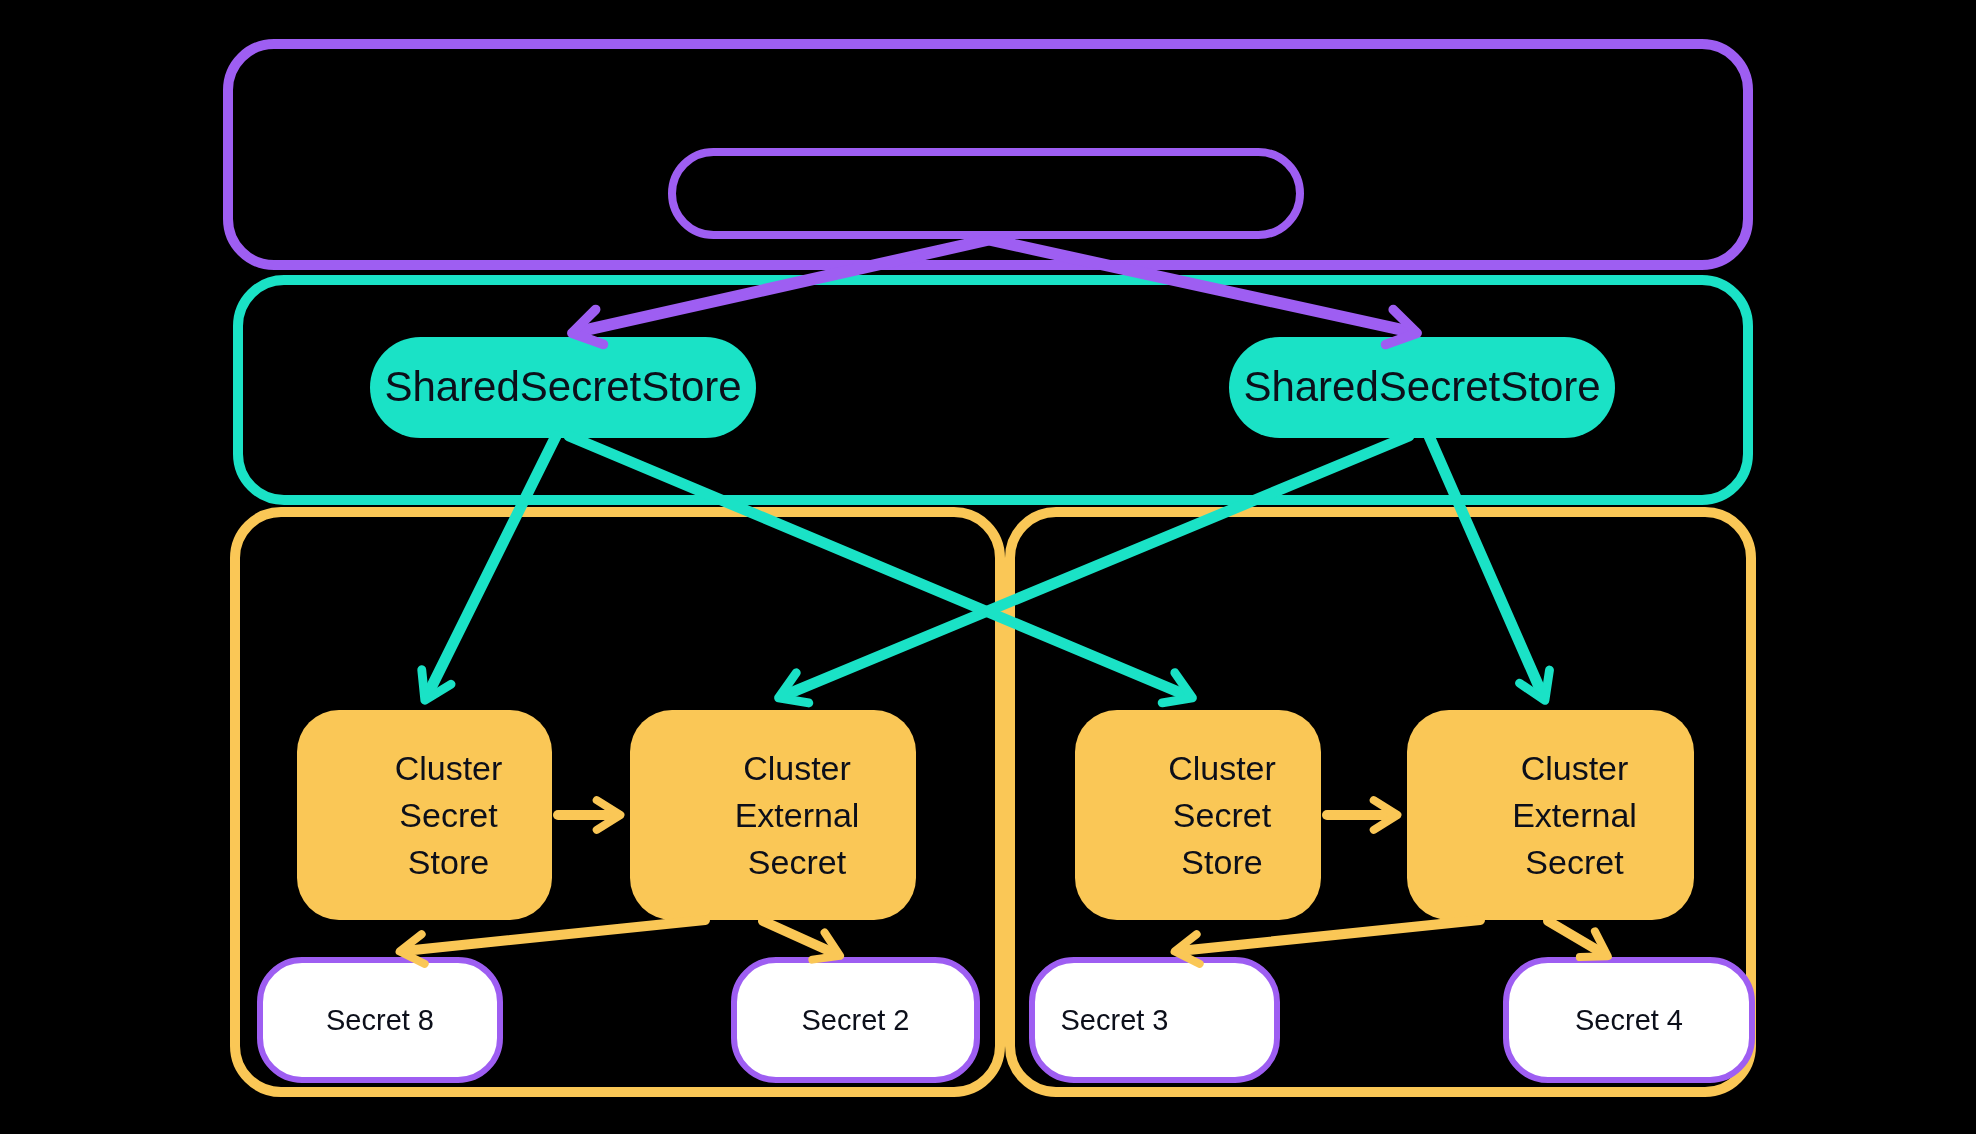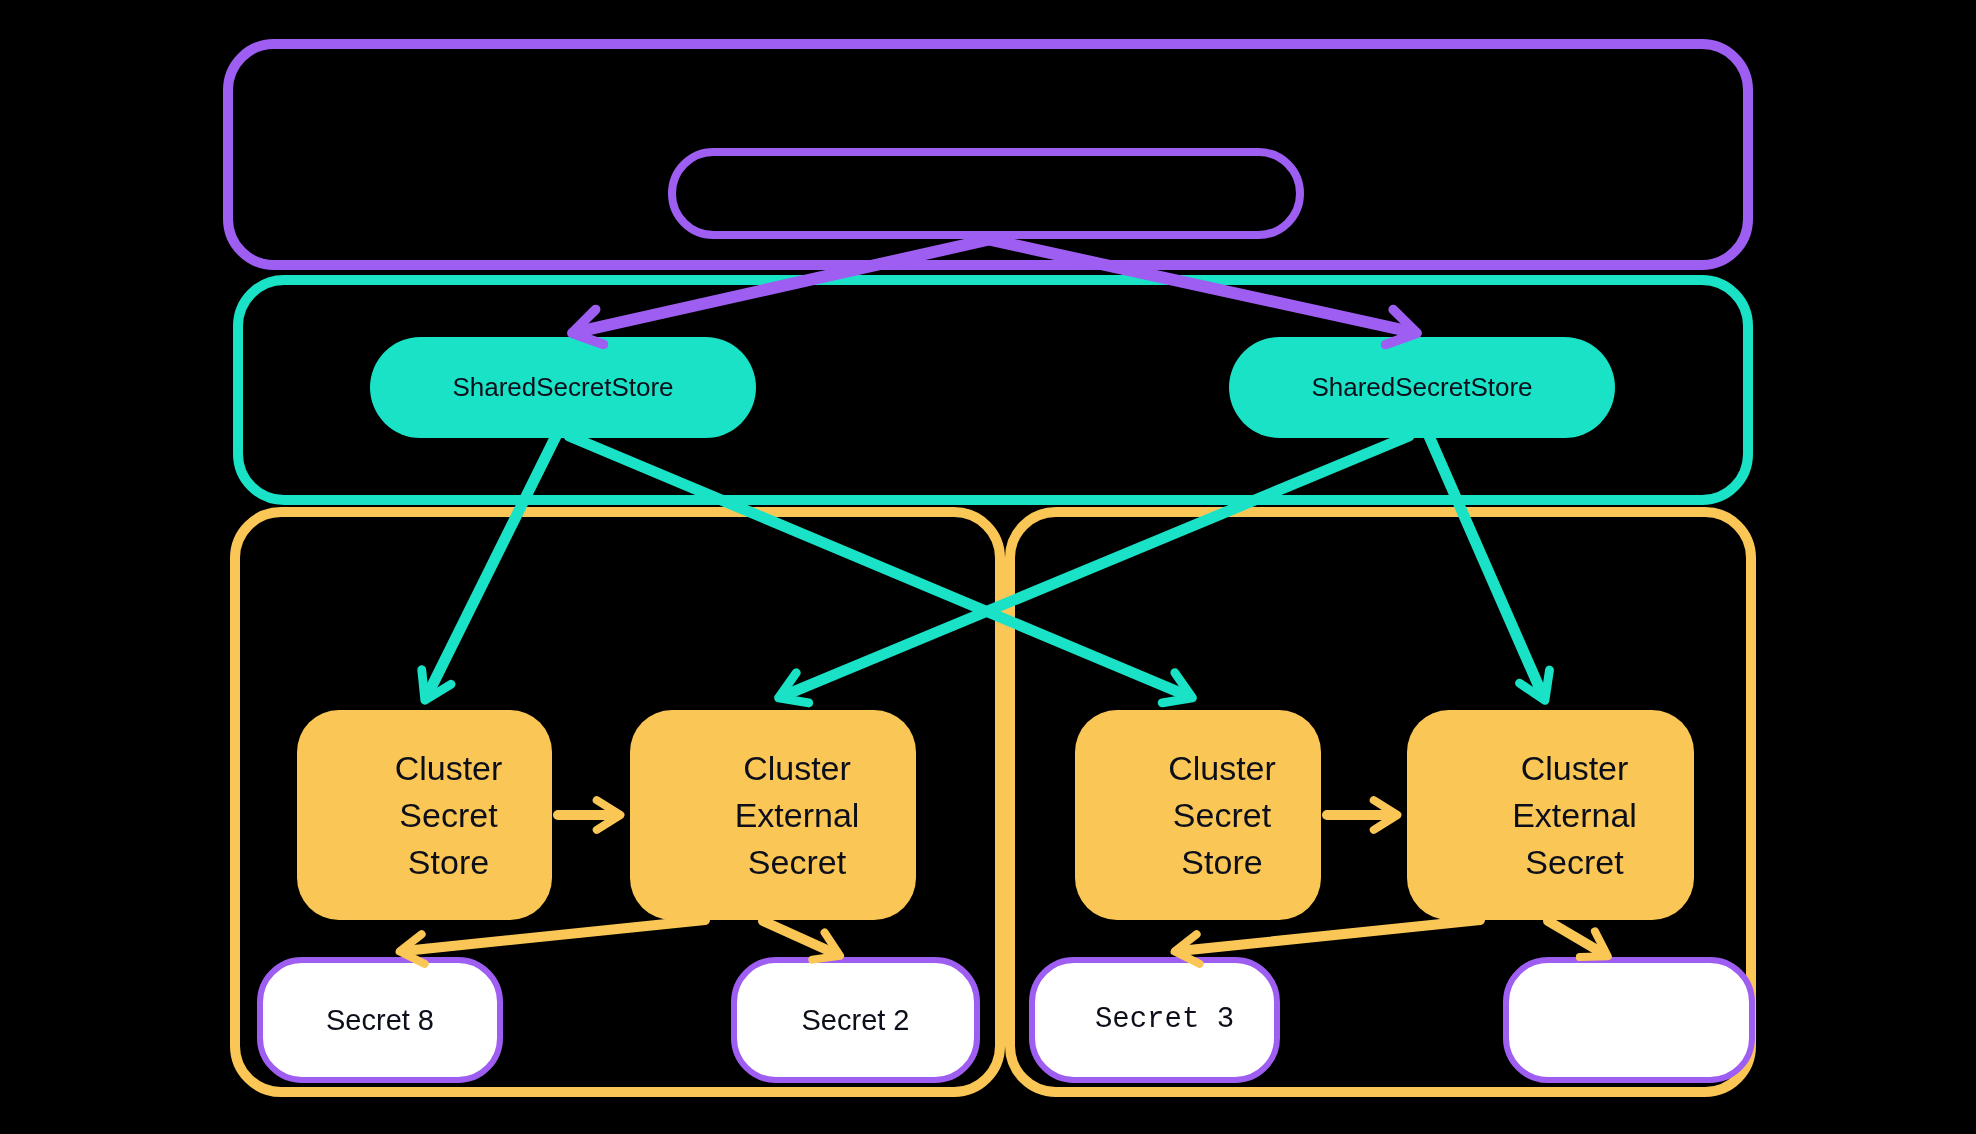--- a/index.html
+++ b/index.html
@@ -33,21 +33,21 @@
   .mk-yellow{stroke:var(--yellow);}
   
   .label{
     position:absolute;
     display:flex;align-items:center;justify-content:center;
     text-align:center;
     color:var(--text);
     white-space:pre-line;
     pointer-events:none;
   }
-  .label-shared{font-size:26px;line-height:1.2;}
+  .label-shared{font-size:42px;line-height:1.2;}
   .label-cluster{font-size:34px;line-height:47px;padding-left:24px;}
   .label-secret{font-size:29px;line-height:1.2;}
 </style>
 </head>
 <body>
 
 <div class="stage">
 
   <svg width="1976" height="1134" viewBox="0 0 1976 1134">
     <defs>
@@ -109,15 +109,16 @@
 Secret</div>
   <div class="label label-cluster" style="left:1075px;top:710px;width:246px;height:210px;">Cluster
 Secret
 Store</div>
   <div class="label label-cluster" style="left:1407px;top:710px;width:287px;height:210px;">Cluster
 External
 Secret</div>
 
   <div class="label label-secret" style="left:260px;top:960px;width:240px;height:120px;">Secret 8</div>
   <div class="label label-secret" style="left:734px;top:960px;width:243px;height:120px;text-align:right;">Secret 2</div>
-  <div class="label label-secret" style="left:1042px;top:960px;width:245px;height:120px;font-family:Liberation Mono, monospace;">Secret 3</div>
+  <div class="label label-secret" style="left:992px;top:960px;width:245px;height:120px;">Secret 3</div>
+  <div class="label label-secret" style="left:1506px;top:960px;width:246px;height:120px;">Secret 4</div>
 
 </div>
 
 </body></html>

